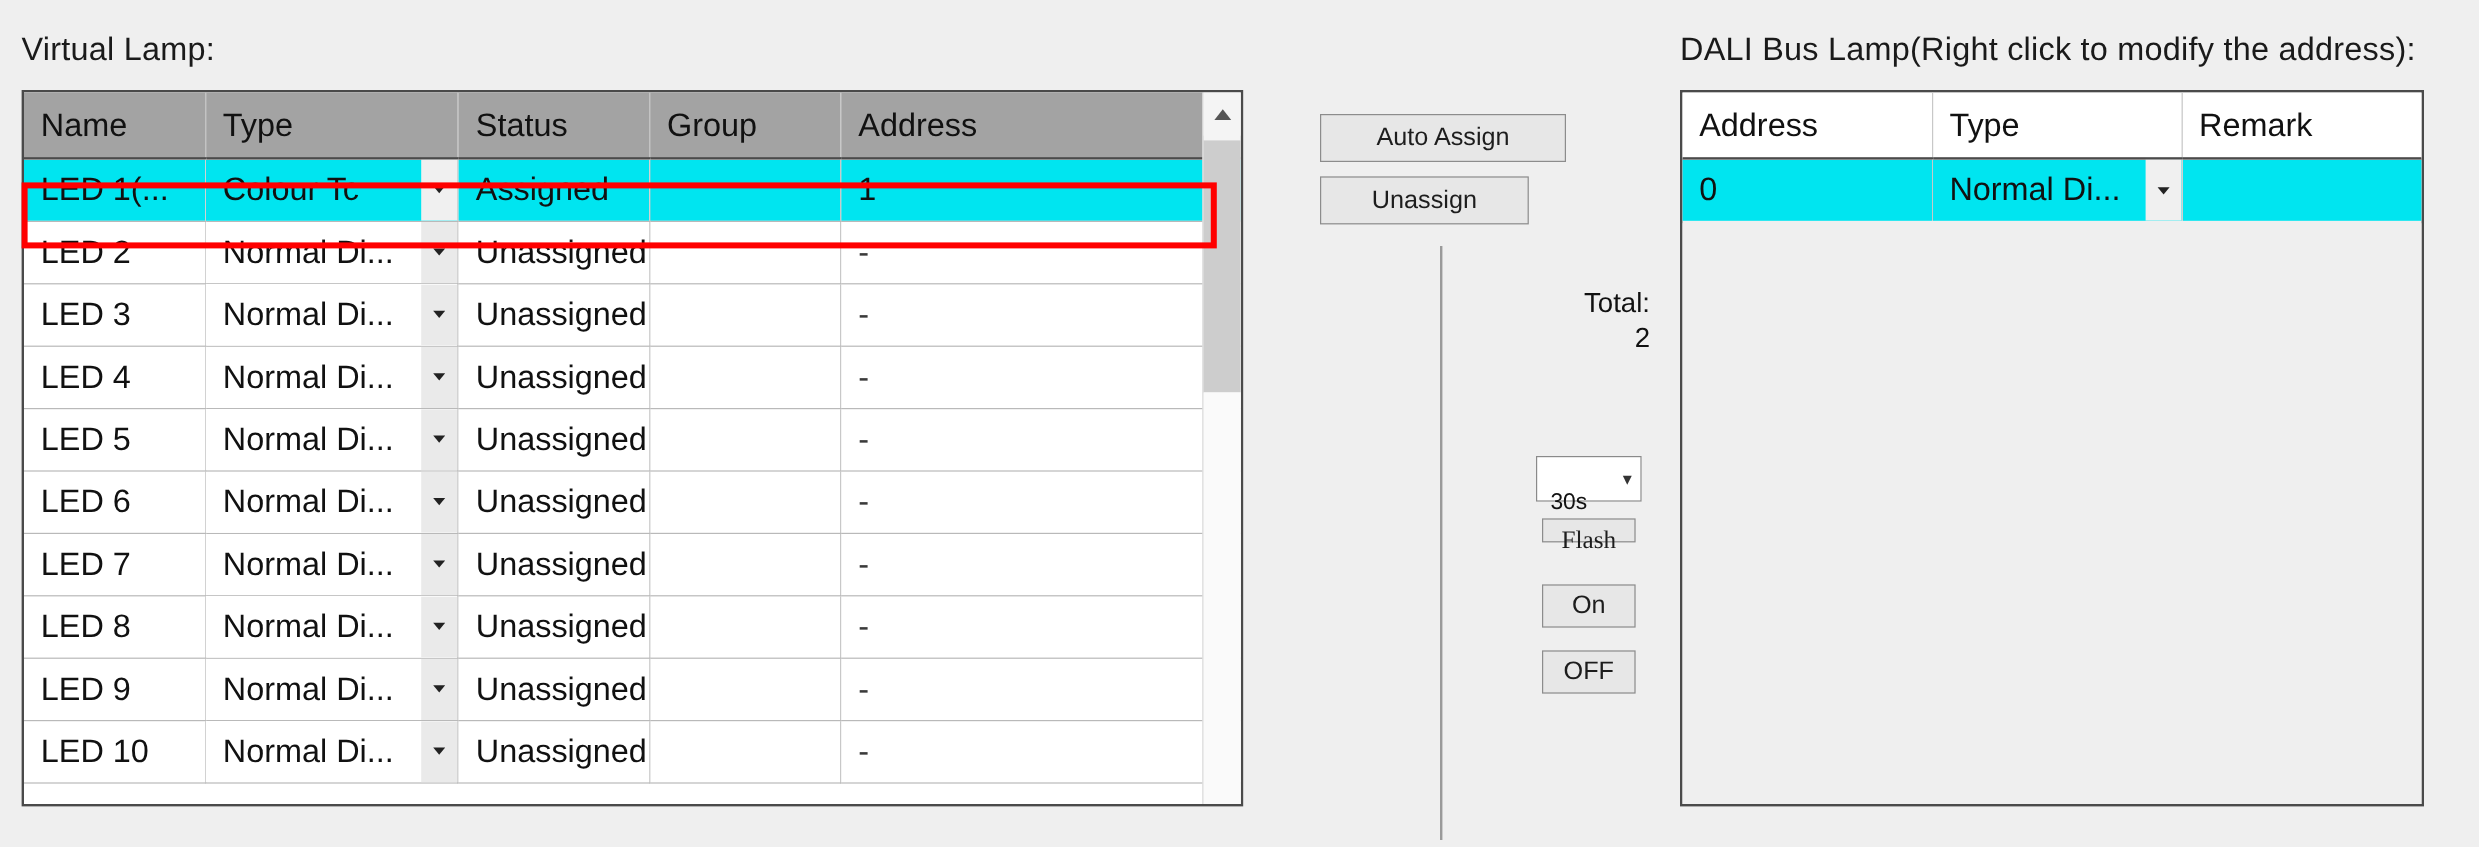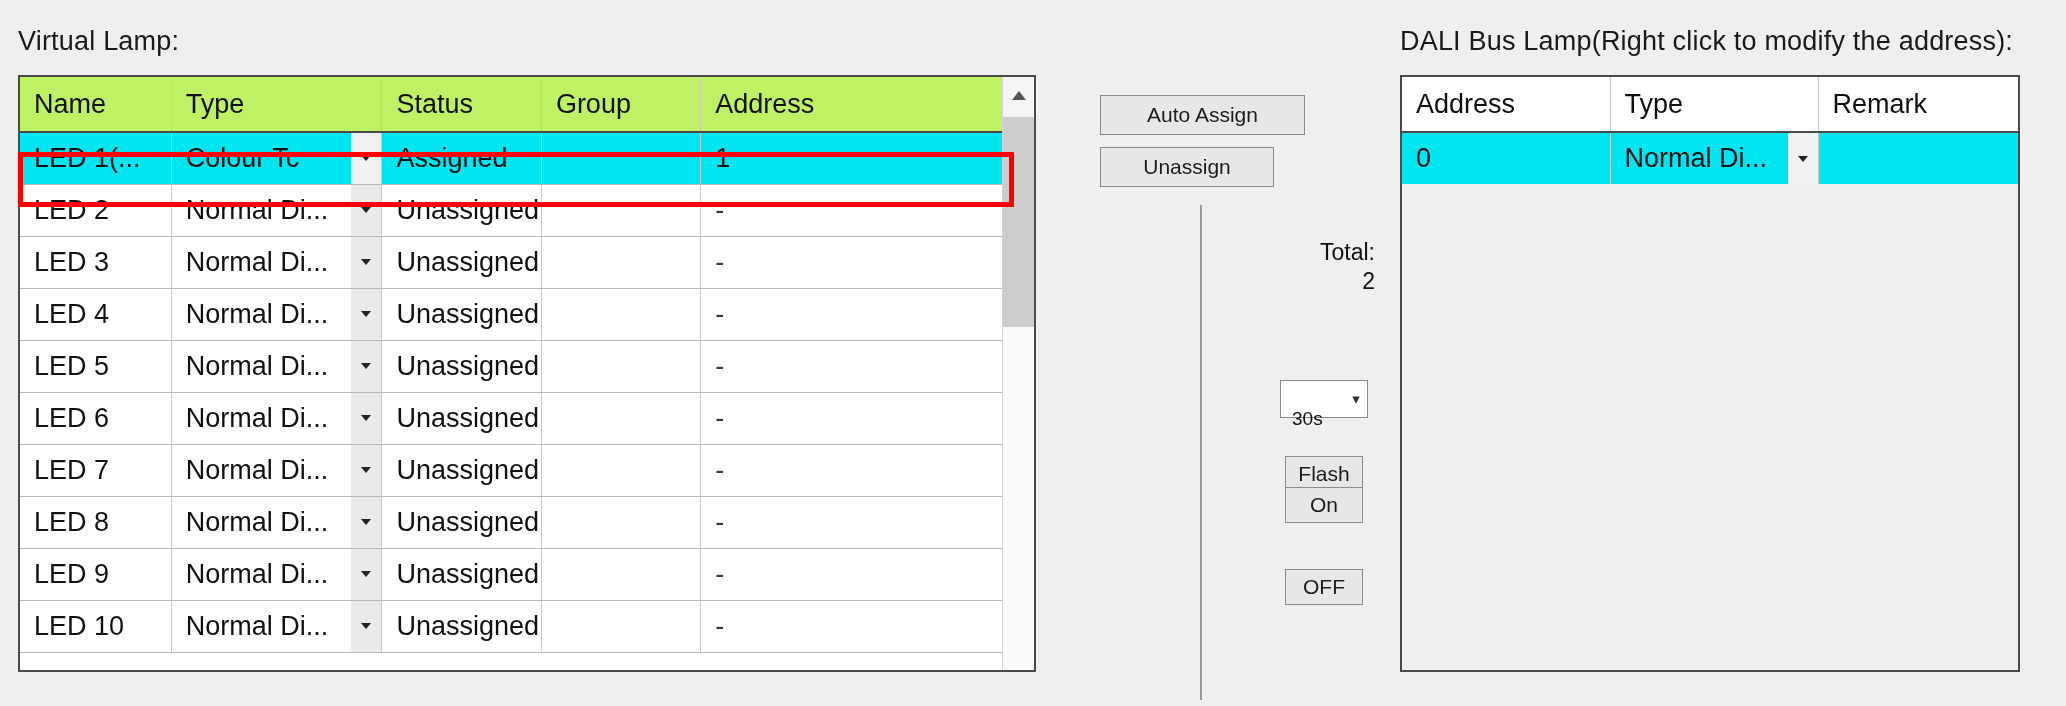--- a/index.html
+++ b/index.html
@@ -33,21 +33,21 @@
     border-collapse:collapse;
     table-layout:fixed;
     font-size:27px;
     color:#111;
   }
   .grid th{
     font-weight:normal;
     text-align:left;
     height:55px;
     padding:0 0 0 14px;
-    background:#bef264;
+    background:#a3a3a3;
     border-right:1px solid #c8c8c8;
     border-bottom:2px solid #4a4a4a;
     white-space:nowrap;
     box-sizing:border-box;
   }
   .grid td{
     height:52px;
     padding:0 0 0 14px;
     border-right:1px solid #c8c8c8;
     border-bottom:1px solid #b9b9b9;
@@ -165,23 +165,23 @@
     font-size:19px;
     color:#111;
     display:flex;align-items:center;
   }
   #duration-select .val{padding-left:11px;flex:1;margin-top:40px;}
   #duration-select .chev{
     width:22px;height:100%;
     display:flex;align-items:center;justify-content:center;
     color:#333;font-size:15px;
   }
-  #flash-button{position:absolute;left:1285px;top:456px;width:78px;height:36px;line-height:34px;}
+  #flash-button{position:absolute;left:1285px;top:432px;width:78px;height:20px;line-height:34px;font-family:Liberation Serif, serif;}
   #on-button{position:absolute;left:1285px;top:487px;width:78px;height:36px;line-height:34px;}
-  #off-button{position:absolute;left:1285px;top:569px;width:78px;height:36px;line-height:34px;}
+  #off-button{position:absolute;left:1285px;top:542px;width:78px;height:36px;line-height:34px;}
 
   
   #dali-bus-table{
     position:absolute;
     left:1400px; top:75px;
     width:620px; height:597px;
     background:#efefef;
     border:2px solid #4a4a4a;
     box-sizing:border-box;
     overflow:hidden;

